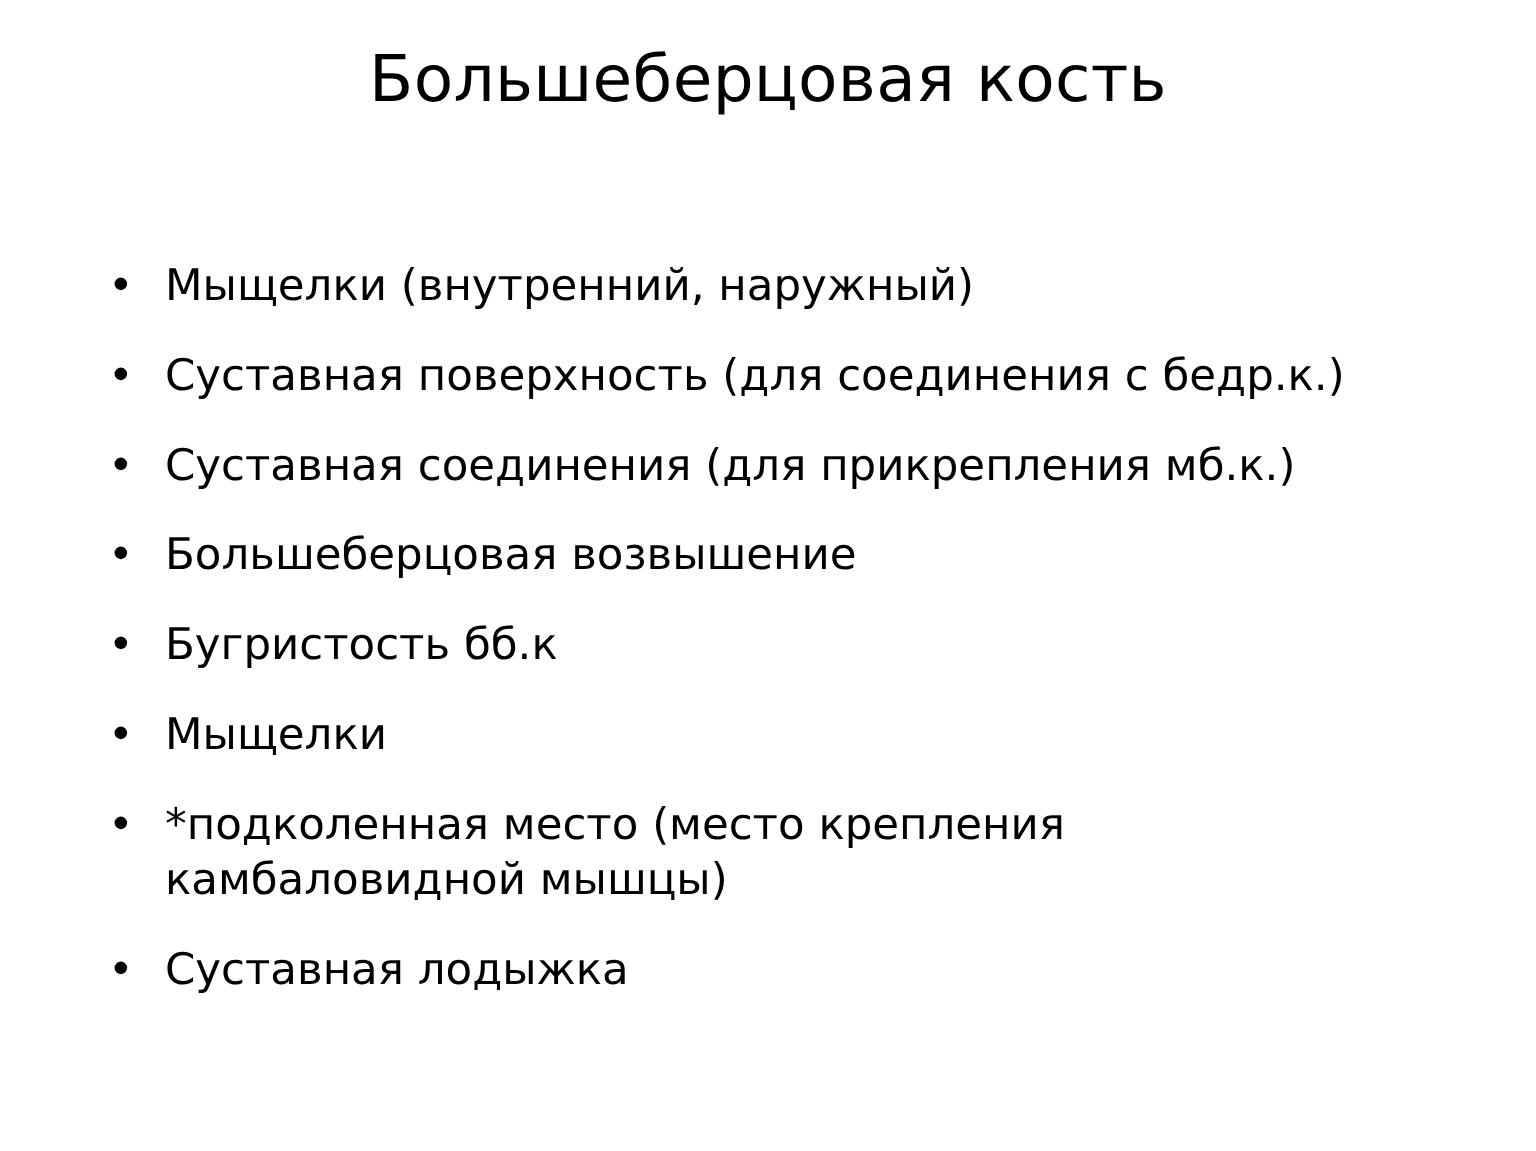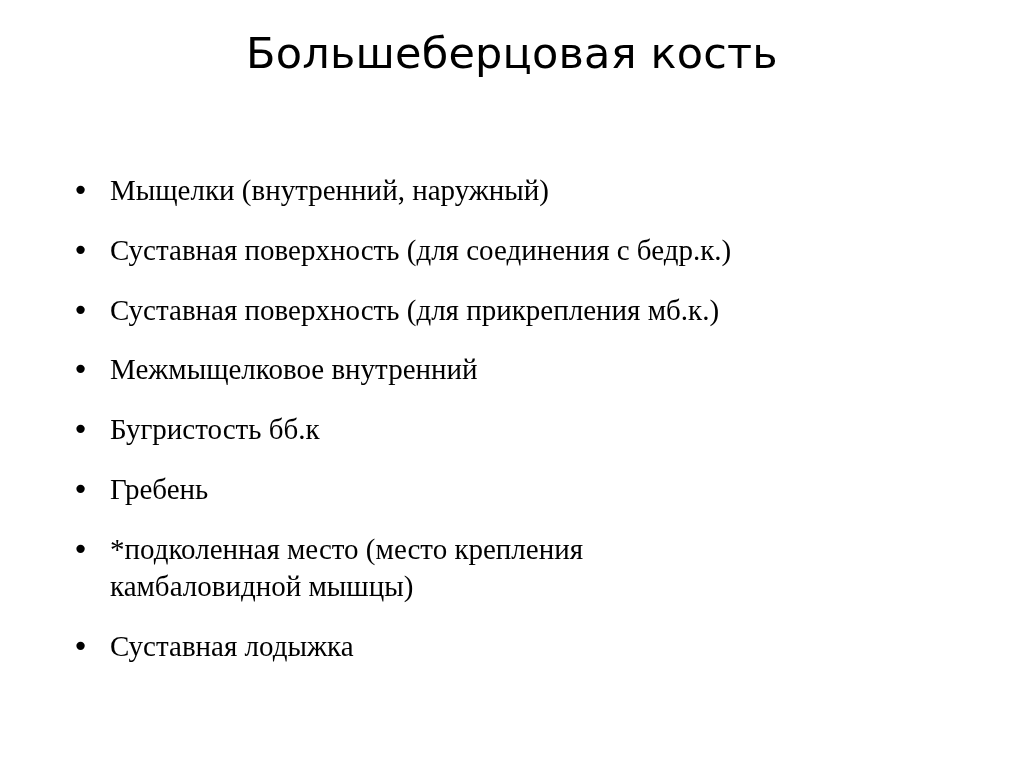--- a/index.html
+++ b/index.html
@@ -55,54 +55,53 @@
     left: 10px;
     top: 0;
     width: 14px;
     font-size: 29px;
     line-height: 1.27;
     color: #000000;
   }
   .bullet-text {
     display: block;
     white-space: pre-line;
-    font-family: Liberation Serif, serif;
   }
 </style>
 </head>
 <body>
 
 <div class="slide">
 
   <div class="slide-title">Большеберцовая кость</div>
 
   <ul class="bullet-list">
     <li class="bullet-item">
       <span class="dot">•</span>
       <span class="bullet-text">Мыщелки (внутренний, наружный)</span>
     </li>
     <li class="bullet-item">
       <span class="dot">•</span>
       <span class="bullet-text">Суставная поверхность (для соединения с бедр.к.)</span>
     </li>
     <li class="bullet-item">
       <span class="dot">•</span>
-      <span class="bullet-text">Суставная поверхность (для прикрепления мб.к.)</span>
+      <span class="bullet-text">Суставная соединения (для прикрепления мб.к.)</span>
     </li>
     <li class="bullet-item">
       <span class="dot">•</span>
-      <span class="bullet-text">Межмыщелковое внутренний</span>
+      <span class="bullet-text">Большеберцовая возвышение</span>
     </li>
     <li class="bullet-item">
       <span class="dot">•</span>
       <span class="bullet-text">Бугристость бб.к</span>
     </li>
     <li class="bullet-item">
       <span class="dot">•</span>
-      <span class="bullet-text">Гребень</span>
+      <span class="bullet-text">Мыщелки</span>
     </li>
     <li class="bullet-item">
       <span class="dot">•</span>
       <span class="bullet-text">*подколенная место (место крепления
 камбаловидной мышцы)</span>
     </li>
     <li class="bullet-item">
       <span class="dot">•</span>
       <span class="bullet-text">Суставная лодыжка</span>
     </li>

